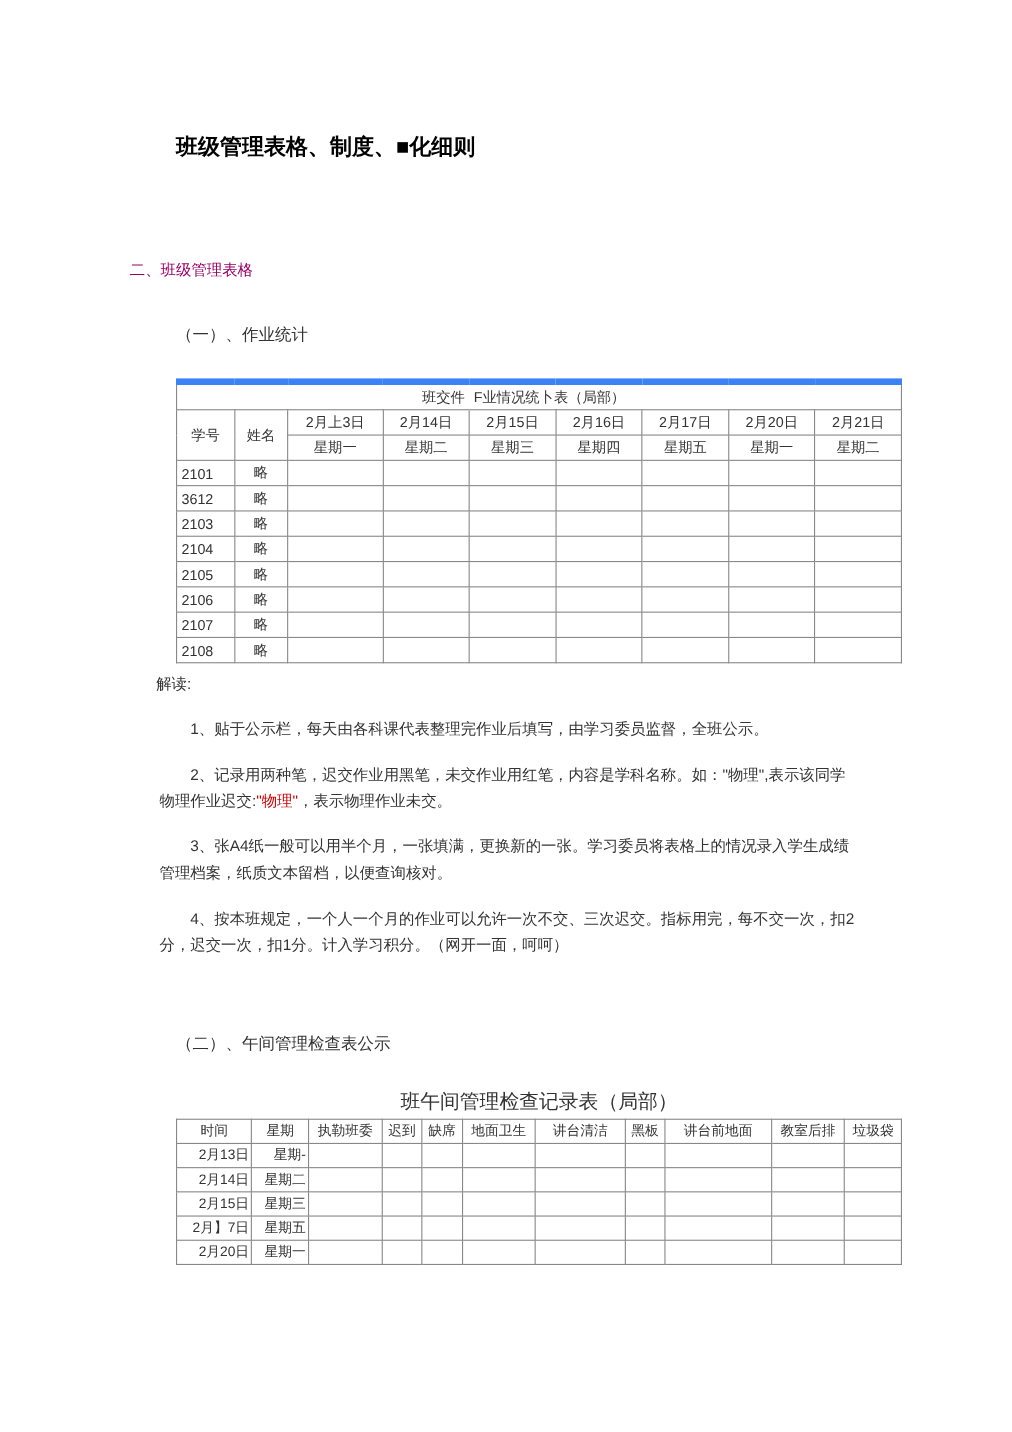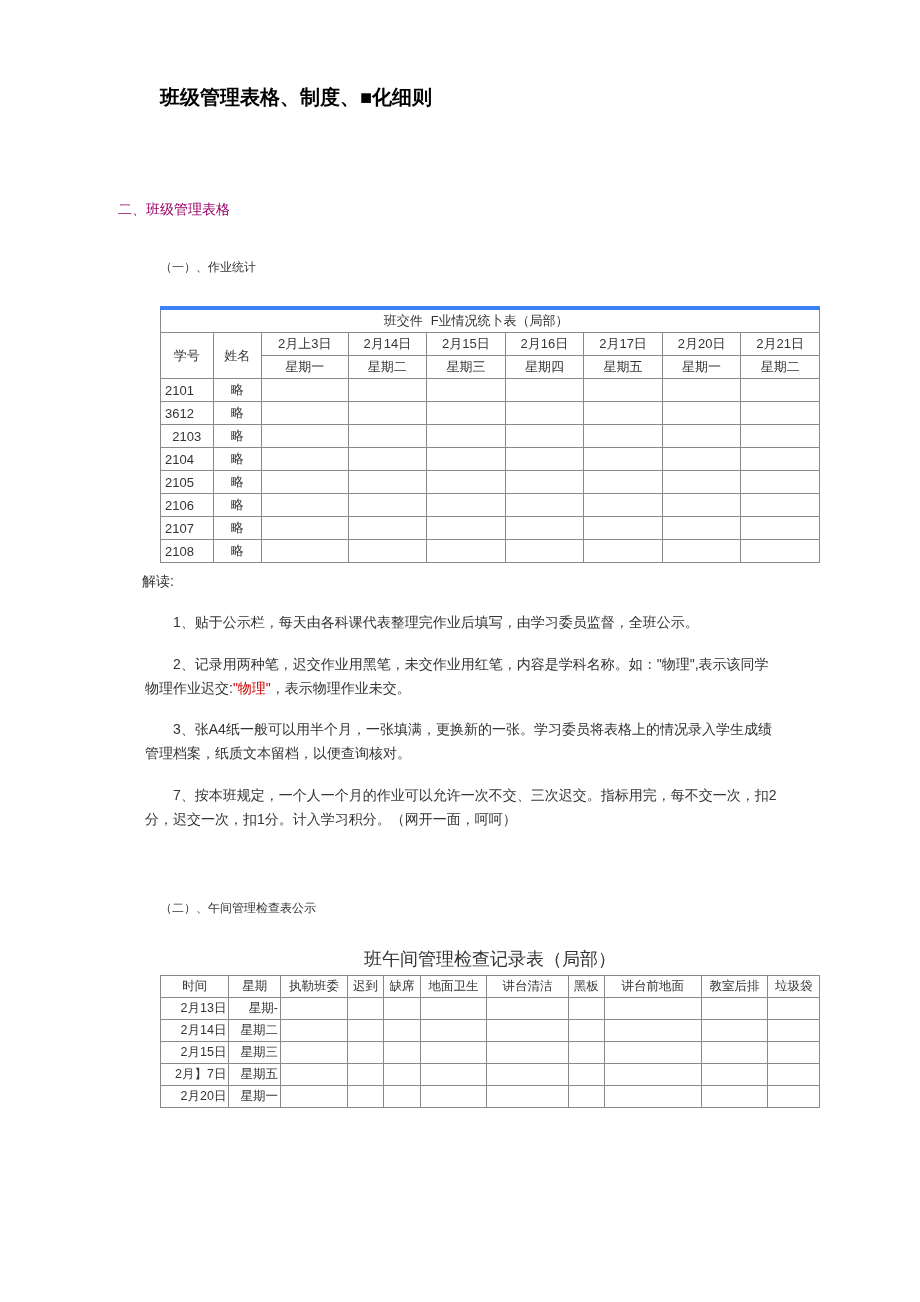--- a/index.html
+++ b/index.html
@@ -6,56 +6,56 @@
     body {
       width: 920px;
       min-height: 1302px;
       background: #fff;
       font-family: "Microsoft YaHei", "SimSun", sans-serif;
       font-size: 14px;
       color: #333;
       padding: 0;
     }
     .page {
-      padding: 84px 130px 60px 130px;
+      padding: 120px 130px 60px 130px;
     }
     .title {
       font-size: 20px;
       font-weight: bold;
       color: #000;
       margin-bottom: 90px;
       padding-left: 30px;
     }
     .section-header {
       color: #990066;
       font-size: 14px;
       margin-bottom: 40px;
       margin-left: -12px;
     }
     .subsection {
-      font-size: 12px;
+      font-size: 15px;
       color: #333;
       margin-bottom: 30px;
       padding-left: 30px;
     }
     table {
       border-collapse: collapse;
       width: 100%;
       margin-bottom: 10px;
     }
     table td, table th {
       border: 1px solid #888;
       padding: 2px 4px;
       font-size: 13px;
       text-align: center;
       vertical-align: middle;
       font-weight: normal;
     }
     .table1-caption-row td {
-      border-top: 4px solid #3b82f6;
+      border-top: 6px solid #3b82f6;
     }
     .caption-cell-left { text-align: right; border-right: none; }
     .caption-cell-right { text-align: left; border-left: none; }
     .table-wrap { margin-left: 30px; margin-right: -30px; }
     .interpret-label {
       font-size: 14px;
       margin-left: 12px;
       margin-bottom: 20px;
     }
     .para {
@@ -133,21 +133,21 @@
             <td>略</td>
             <td>&nbsp;</td>
             <td>&nbsp;</td>
             <td>&nbsp;</td>
             <td>&nbsp;</td>
             <td>&nbsp;</td>
             <td>&nbsp;</td>
             <td>&nbsp;</td>
           </tr>
           <tr>
-            <td style="text-align: center;">2103</td>
+            <td style="text-align: left;">2103</td>
             <td>略</td>
             <td>&nbsp;</td>
             <td>&nbsp;</td>
             <td>&nbsp;</td>
             <td>&nbsp;</td>
             <td>&nbsp;</td>
             <td>&nbsp;</td>
             <td>&nbsp;</td>
           </tr>
           <tr>
@@ -212,21 +212,21 @@
   <div class="interpret-label">解读:</div>
 
   <p class="para">1、贴于公示栏，每天由各科课代表整理完作业后填写，由学习委员监督，全班公示。</p>
 
   <p class="para">
     <span>2、记录用两种笔，迟交作业用黑笔，未交作业用红笔，内容是学科名称。如："物理",表示该同学物理作业迟交:</span><span class="red-text">"物理"</span><span>，表示物理作业未交。</span>
   </p>
 
   <p class="para">3、张A4纸一般可以用半个月，一张填满，更换新的一张。学习委员将表格上的情况录入学生成绩管理档案，纸质文本留档，以便查询核对。</p>
 
-  <p class="para">7、按本班规定，一个人一个月的作业可以允许一次不交、三次迟交。指标用完，每不交一次，扣2分，迟交一次，扣1分。计入学习积分。（网开一面，呵呵）</p>
+  <p class="para">4、按本班规定，一个人一个月的作业可以允许一次不交、三次迟交。指标用完，每不交一次，扣2分，迟交一次，扣1分。计入学习积分。（网开一面，呵呵）</p>
 
   <div style="height:50px"></div>
 
   <div class="subsection">（二）、午间管理检查表公示</div>
 
   <div class="table2-wrap">
     <div class="table2-caption">班午间管理检查记录表（局部）</div>
     <table class="t2">
       <tbody>
           <tr>

